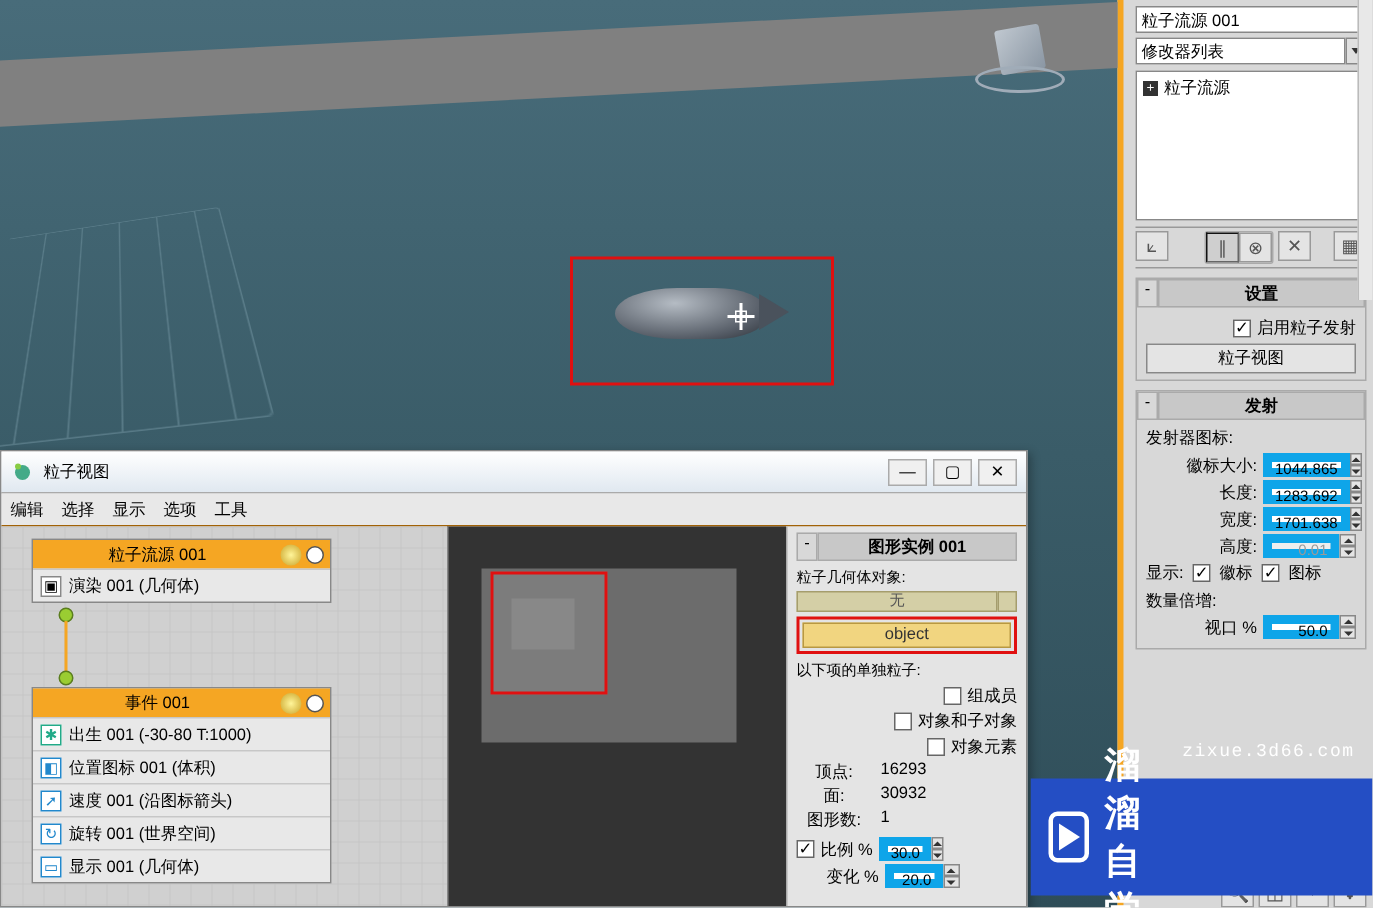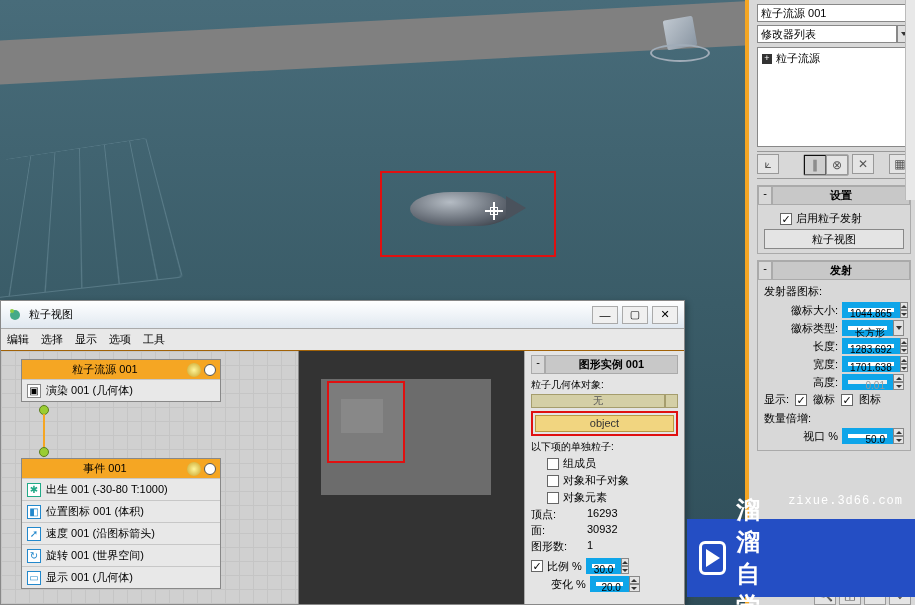--- a/index.html
+++ b/index.html
@@ -51,21 +51,21 @@
 .spinner { display: flex; width: 62px; }
 .spinner .val { flex: 1; height: 16px; border: 6px solid #0ea5e9; background: #fff; text-align: right; padding: 0 2px; font-size: 10px; }
 .spinner .arrows { width: 11px; display: flex; flex-direction: column; }
 .spinner .ar { flex: 1; border: 1px solid #888; background: #e4e4e4; display: flex; align-items: center; justify-content: center; }
 .spinner .ar.up:after { content: ""; border-bottom: 3px solid #333; border-left: 3px solid transparent; border-right: 3px solid transparent; }
 .spinner .ar.dn:after { content: ""; border-top: 3px solid #333; border-left: 3px solid transparent; border-right: 3px solid transparent; }
 .spinner.disabled .val { color: #999; background: #eee; }
 .wide-btn { width: 100%; height: 20px; border: 1px solid #888; background: #e4e4e4; text-align: center; line-height: 18px; margin-top: 3px; }
 .chk { width: 12px; height: 12px; border: 1px solid #666; background: #fff; display: inline-flex; align-items: center; justify-content: center; }
 .chk.checked:after { content: "✓"; font-size: 11px; line-height: 10px; color: #000; }
-.chk-label { display: flex; align-items: center; gap: 4px; margin: 2px 16px; }
+.chk-label { display: flex; align-items: center; gap: 4px; margin: 2px 0; justify-content: flex-end; }
 
 
 .pview { position: absolute; left: 0; top: 300px; width: 685px; height: 305px; background: #e4e4e4; border: 1px solid #888; box-shadow: 2px 2px 6px rgba(0,0,0,0.3); }
 .pview-titlebar { height: 28px; background: linear-gradient(#fff, #e0e8f0); display: flex; align-items: center; padding: 0 6px; border-bottom: 1px solid #aaa; }
 .pview-titlebar .ico { width: 16px; height: 16px; margin-right: 6px; }
 .pview-titlebar .title { flex: 1; }
 .win-btns { display: flex; gap: 4px; }
 .win-btn { width: 26px; height: 18px; border: 1px solid #aaa; background: #f0f0f0; display: flex; align-items: center; justify-content: center; font-size: 11px; cursor: pointer; }
 .pview-menu { display: flex; gap: 12px; padding: 3px 6px; border-bottom: 1px solid #a16207; background: #e8e8e8; }
 .pview-menu span { cursor: pointer; }
@@ -88,21 +88,21 @@
 .preview-pane .rect-sm { position: absolute; left: 42px; top: 48px; width: 42px; height: 34px; background: #888; }
 
 .pview-right { width: 160px; background: #e4e4e4; border-left: 1px solid #aaa; padding: 4px 6px; }
 .red-box { border: 2px solid #e01010; padding: 2px; margin: 3px 0; }
 .obj-btn { width: 100%; height: 17px; background: #f1d580; border: 1px solid #b89842; color: #333; text-align: center; line-height: 15px; }
 .pick-btn { display: flex; }
 .pick-btn .main { flex: 1; height: 14px; background: #d4cfa6; border: 1px solid #a59d6d; text-align:center; line-height:12px; font-size:10px; color:#555; }
 .pick-btn .side { width: 13px; border: 1px solid #a59d6d; background: #d4cfa6; }
 .sub-hdr { font-size: 10px; margin: 4px 0 2px; }
 .stat-row { display: flex; font-size: 10px; margin: 1px 0; }
-.stat-row .lbl { width: 56px; text-align: left; padding-right: 6px; }
+.stat-row .lbl { width: 56px; text-align: center; padding-right: 6px; }
 
 
 .watermark { position: absolute; right: 0; bottom: 8px; width: 228px; height: 78px; background: #244ec4; display: flex; align-items: center; gap: 10px; padding: 0 12px; }
 .watermark .play { width: 34px; height: 34px; border: 3px solid #fff; border-radius: 6px; display: flex; align-items: center; justify-content: center; }
 .watermark .play:after { content: ""; border-left: 14px solid #fff; border-top: 9px solid transparent; border-bottom: 9px solid transparent; }
 .watermark .txt { display: flex; flex-direction: row; color: #fff; }
 .watermark .big { font-size: 24px; font-weight: bold; letter-spacing: 2px; }
 .watermark .sm { font-size: 12px; letter-spacing: 1px; font-family: Liberation Mono, monospace; }
 .bottom-toolbar { position: absolute; right: 4px; bottom: 0; display: flex; gap: 3px; }
 .bottom-toolbar .tool-btn { width: 22px; height: 22px; font-size: 13px; }
@@ -185,27 +185,20 @@
         <label>徽标大小:</label>
         <div class="spinner">
           <div class="val">1044.865</div>
           <div class="arrows">
               <div class="ar up"></div>
               <div class="ar dn"></div>
             </div>
         </div>
       </div>
       <div class="row">
-        <label>徽标类型:</label>
-        <div class="spinner" style="width:62px">
-          <div class="val">长方形</div>
-          <div class="dd-btn" style="width:11px;height:16px"></div>
-        </div>
-      </div>
-      <div class="row">
         <label>长度:</label>
         <div class="spinner">
           <div class="val">1283.692</div>
           <div class="arrows">
               <div class="ar up"></div>
               <div class="ar dn"></div>
             </div>
         </div>
       </div>
       <div class="row">

